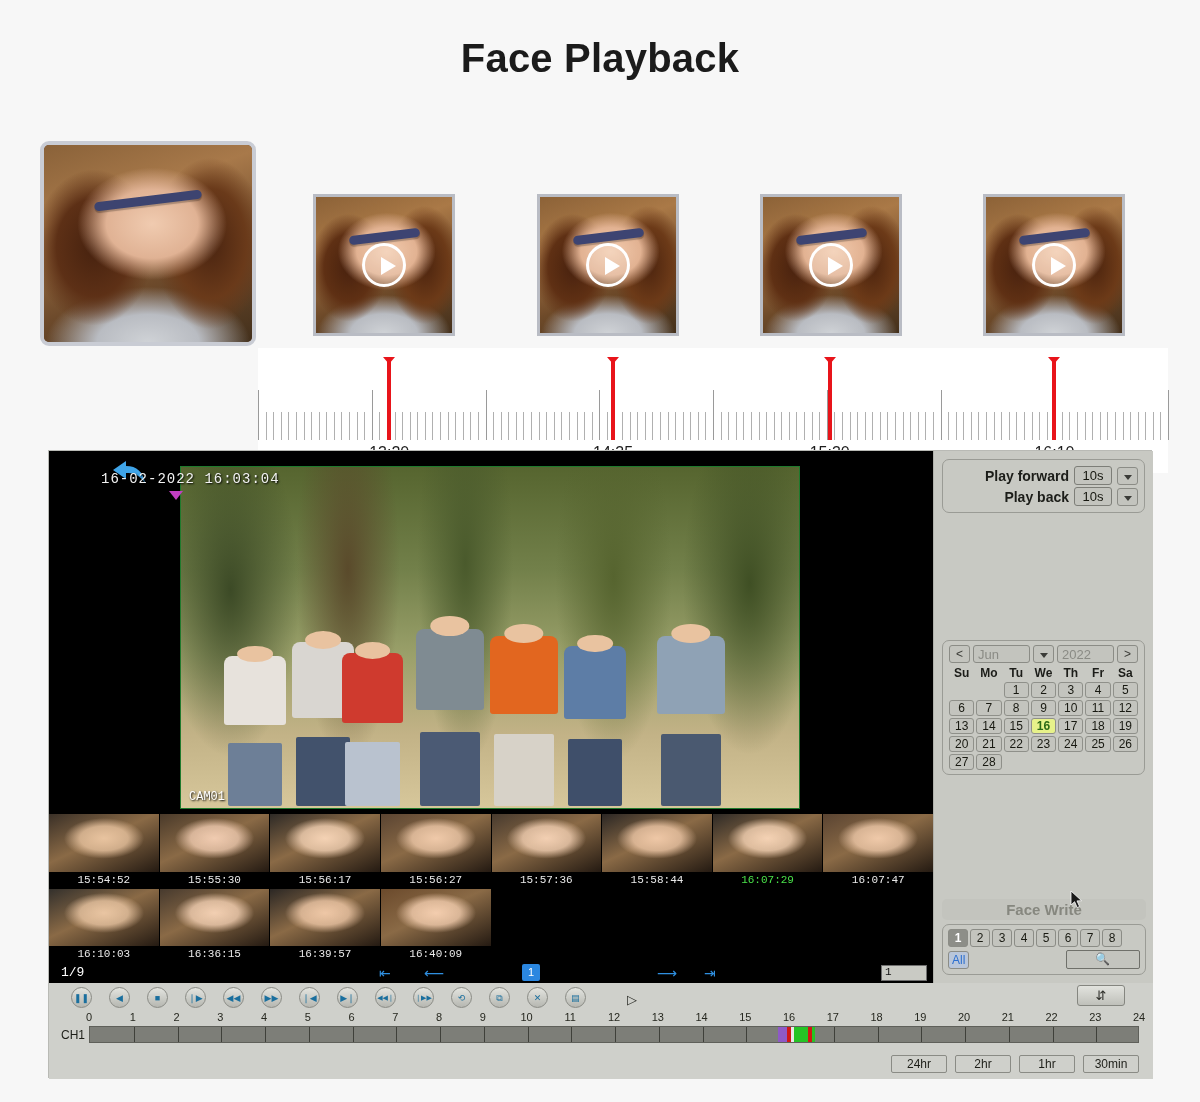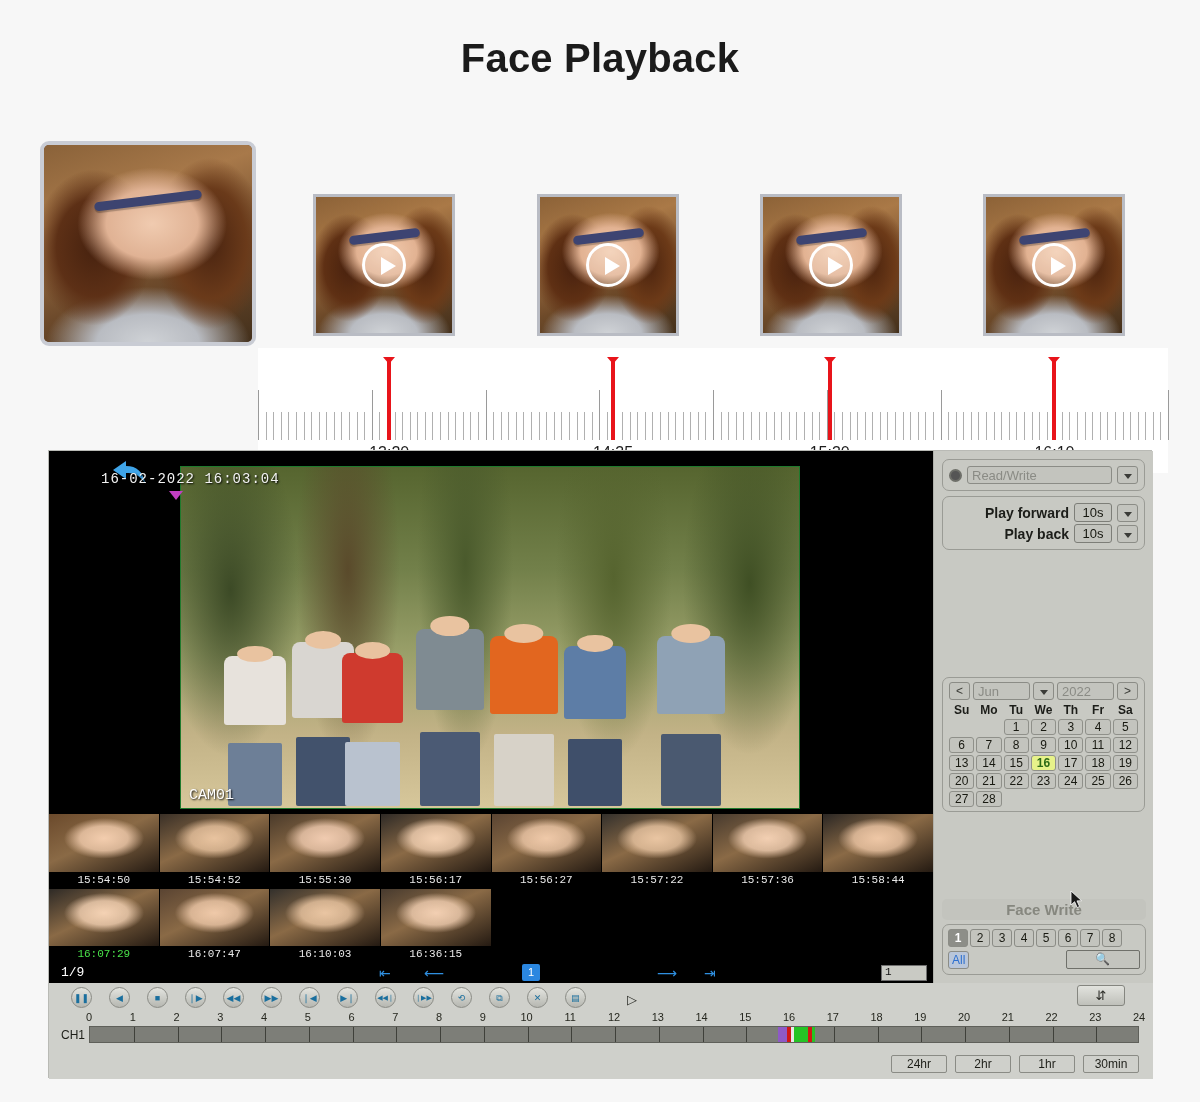--- a/index.html
+++ b/index.html
@@ -142,21 +142,21 @@
   .ptop { position:absolute; left:0; right:0; top:0; height:46%; border-radius:8px 8px 3px 3px; }
   .phead {
     position:absolute; left:50%; top:-15%;
     width:58%; height:24%;
     transform:translateX(-50%);
     background:#e9c3a0; border-radius:50%;
   }
   .plegs { position:absolute; left:6%; right:6%; bottom:0; height:42%; background:#43536e; border-radius:2px; }
   #cam-label {
     position:absolute; left:8px; bottom:4px;
-    color:#fff; font-size:15px;
+    color:#fff; font-size:12px;
     font-family:"Liberation Mono", monospace;
     text-shadow:1px 1px 2px #000;
   }
   #osd-time {
     position:absolute; left:52px; top:20px;
     color:#f2f2f2; font-size:14px;
     font-family:"Liberation Mono", monospace;
     letter-spacing:1px;
     text-shadow:1px 1px 2px #000;
     z-index:4;
@@ -599,42 +599,34 @@
       </div>
 
       <div id="cam-label">CAM01</div>
     </div>
 
     <div id="osd-time">16-02-2022 16:03:04</div>
     <div id="osd-marker"></div>
 
     <div id="face-grid">
         <div class="face-cell">
-          <div class="face-img" style="background: radial-gradient(52% 50% at 50% 42%, rgb(243, 205, 174) 0%, rgba(243, 205, 174, 0.8) 42%, rgba(0, 0, 0, 0) 70%), linear-gradient(155deg, rgb(107, 74, 44) 0%, rgb(138, 106, 70) 45%, rgb(36, 26, 18) 100%);"></div>
-          <div class="face-time">15:54:50</div>
-        </div>
-        <div class="face-cell">
           <div class="face-img" style="background: radial-gradient(52% 50% at 50% 42%, rgb(232, 195, 159) 0%, rgba(232, 195, 159, 0.8) 42%, rgba(0, 0, 0, 0) 70%), linear-gradient(155deg, rgb(58, 48, 39) 0%, rgb(138, 106, 70) 45%, rgb(36, 26, 18) 100%);"></div>
           <div class="face-time">15:54:52</div>
         </div>
         <div class="face-cell">
           <div class="face-img" style="background: radial-gradient(52% 50% at 50% 42%, rgb(240, 203, 176) 0%, rgba(240, 203, 176, 0.8) 42%, rgba(0, 0, 0, 0) 70%), linear-gradient(155deg, rgb(74, 58, 42) 0%, rgb(138, 106, 70) 45%, rgb(36, 26, 18) 100%);"></div>
           <div class="face-time">15:55:30</div>
         </div>
         <div class="face-cell">
           <div class="face-img" style="background: radial-gradient(52% 50% at 50% 42%, rgb(244, 210, 180) 0%, rgba(244, 210, 180, 0.8) 42%, rgba(0, 0, 0, 0) 70%), linear-gradient(155deg, rgb(46, 42, 38) 0%, rgb(138, 106, 70) 45%, rgb(36, 26, 18) 100%);"></div>
           <div class="face-time">15:56:17</div>
         </div>
         <div class="face-cell">
           <div class="face-img" style="background: radial-gradient(52% 50% at 50% 42%, rgb(239, 201, 169) 0%, rgba(239, 201, 169, 0.8) 42%, rgba(0, 0, 0, 0) 70%), linear-gradient(155deg, rgb(90, 68, 50) 0%, rgb(138, 106, 70) 45%, rgb(36, 26, 18) 100%);"></div>
           <div class="face-time">15:56:27</div>
-        </div>
-        <div class="face-cell">
-          <div class="face-img" style="background: radial-gradient(52% 50% at 50% 42%, rgb(233, 197, 162) 0%, rgba(233, 197, 162, 0.8) 42%, rgba(0, 0, 0, 0) 70%), linear-gradient(155deg, rgb(51, 48, 44) 0%, rgb(138, 106, 70) 45%, rgb(36, 26, 18) 100%);"></div>
-          <div class="face-time">15:57:22</div>
         </div>
         <div class="face-cell">
           <div class="face-img" style="background: radial-gradient(52% 50% at 50% 42%, rgb(242, 207, 178) 0%, rgba(242, 207, 178, 0.8) 42%, rgba(0, 0, 0, 0) 70%), linear-gradient(155deg, rgb(71, 58, 46) 0%, rgb(138, 106, 70) 45%, rgb(36, 26, 18) 100%);"></div>
           <div class="face-time">15:57:36</div>
         </div>
         <div class="face-cell">
           <div class="face-img" style="background: radial-gradient(52% 50% at 50% 42%, rgb(238, 199, 166) 0%, rgba(238, 199, 166, 0.8) 42%, rgba(0, 0, 0, 0) 70%), linear-gradient(155deg, rgb(43, 39, 36) 0%, rgb(138, 106, 70) 45%, rgb(36, 26, 18) 100%);"></div>
           <div class="face-time">15:58:44</div>
         </div>
         <div class="face-cell selected">
@@ -645,44 +637,45 @@
           <div class="face-img" style="background: radial-gradient(52% 50% at 50% 42%, rgb(239, 201, 169) 0%, rgba(239, 201, 169, 0.8) 42%, rgba(0, 0, 0, 0) 70%), linear-gradient(155deg, rgb(90, 68, 50) 0%, rgb(138, 106, 70) 45%, rgb(36, 26, 18) 100%);"></div>
           <div class="face-time">16:07:47</div>
         </div>
         <div class="face-cell">
           <div class="face-img" style="background: radial-gradient(52% 50% at 50% 42%, rgb(233, 197, 162) 0%, rgba(233, 197, 162, 0.8) 42%, rgba(0, 0, 0, 0) 70%), linear-gradient(155deg, rgb(51, 48, 44) 0%, rgb(138, 106, 70) 45%, rgb(36, 26, 18) 100%);"></div>
           <div class="face-time">16:10:03</div>
         </div>
         <div class="face-cell">
           <div class="face-img" style="background: radial-gradient(52% 50% at 50% 42%, rgb(242, 207, 178) 0%, rgba(242, 207, 178, 0.8) 42%, rgba(0, 0, 0, 0) 70%), linear-gradient(155deg, rgb(71, 58, 46) 0%, rgb(138, 106, 70) 45%, rgb(36, 26, 18) 100%);"></div>
           <div class="face-time">16:36:15</div>
+        </div>
+        <div class="face-cell">
+          <div class="face-img" style="background: radial-gradient(52% 50% at 50% 42%, rgb(238, 199, 166) 0%, rgba(238, 199, 166, 0.8) 42%, rgba(0, 0, 0, 0) 70%), linear-gradient(155deg, rgb(43, 39, 36) 0%, rgb(138, 106, 70) 45%, rgb(36, 26, 18) 100%);"></div>
+          <div class="face-time">16:39:57</div>
+        </div>
+        <div class="face-cell">
+          <div class="face-img" style="background: radial-gradient(52% 50% at 50% 42%, rgb(243, 205, 174) 0%, rgba(243, 205, 174, 0.8) 42%, rgba(0, 0, 0, 0) 70%), linear-gradient(155deg, rgb(107, 74, 44) 0%, rgb(138, 106, 70) 45%, rgb(36, 26, 18) 100%);"></div>
+          <div class="face-time">16:40:09</div>
         </div>
       </div>
 
     <div id="pagebar">
       <div id="page-count">1/9</div>
       <div class="navarrow" style="left:330px">⇤</div>
       <div class="navarrow" style="left:375px">⟵</div>
       <div id="page-badge">1</div>
       <div class="navarrow" style="left:608px">⟶</div>
       <div class="navarrow" style="left:655px">⇥</div>
       <div id="page-input">1</div>
       <div id="go-btn">Go</div>
     </div>
   </div>
 
   <div id="right-panel">
 
-    <div class="grp">
-      <div class="row">
-        <div class="radio-dot"></div>
-        <div class="fld">Read/Write</div>
-        <div class="caret"></div>
-      </div>
-    </div>
 
     <div class="grp" id="playopts">
       <div class="row">
         <span class="lbl">Play forward</span>
         <span class="val-box">10s</span>
         <span class="caret"></span>
       </div>
       <div class="row">
         <span class="lbl">Play back</span>
         <span class="val-box">10s</span>

